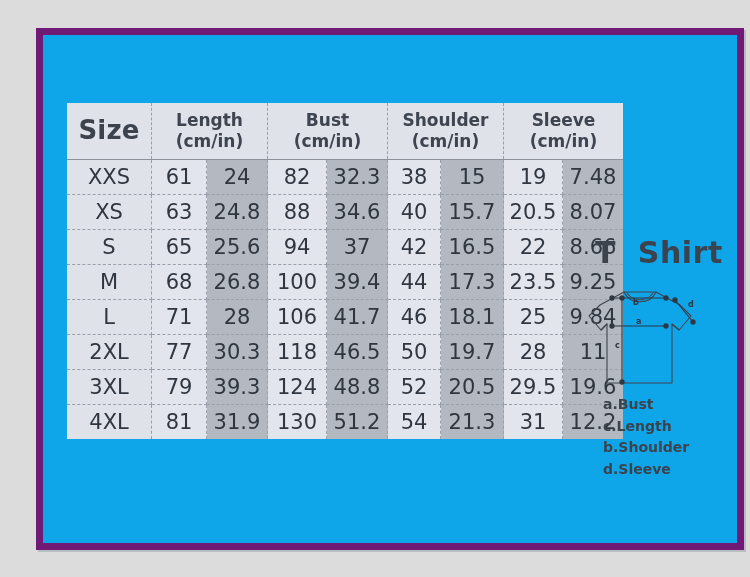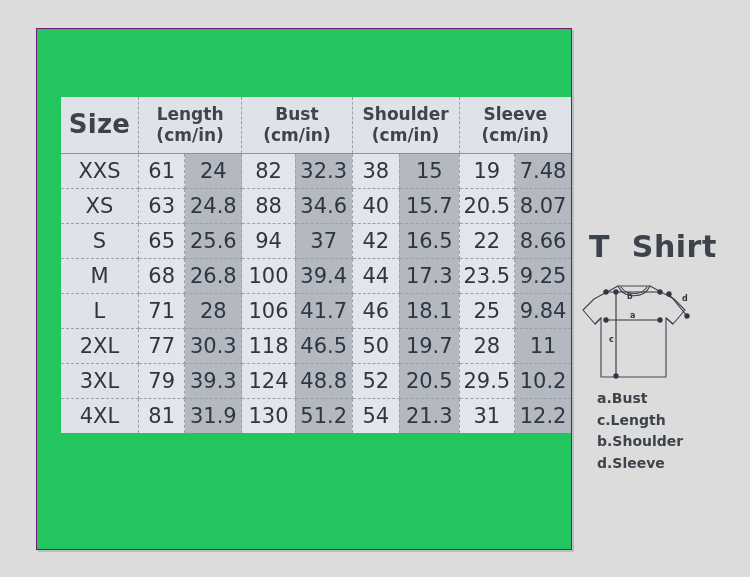--- a/index.html
+++ b/index.html
@@ -4,23 +4,23 @@
 <style>
   html,body{margin:0;padding:0;}
   body{
     width:750px;height:577px;overflow:hidden;
     background:#dcdcdc;
     font-family:"DejaVu Sans","Liberation Sans",sans-serif;
   }
   .page{position:relative;width:750px;height:577px;}
 
   .panel{
-    position:absolute;left:36px;top:28px;width:536px;height:522px;
-    background:#22c55e;
-    border:1px solid #701a75;
+    position:absolute;left:36px;top:28px;width:708px;height:522px;
+    background:#0ea5e9;
+    border:7px solid #701a75;
     box-shadow:2px 2px 0 0 #b9bcc1;
     box-sizing:border-box;
   }
 
   
   .chart{
     position:absolute;left:24px;top:68px;
     border-collapse:collapse;
     table-layout:fixed;
   }
@@ -201,21 +201,21 @@
         </tr>
         <tr>
           <td class="sizecell w-size">3XL</td>
           <td class="cm w-cm">79</td>
           <td class="inch w-in">39.3</td>
           <td class="cm w-cm-b">124</td>
           <td class="inch w-in-b">48.8</td>
           <td class="cm w-cm-s">52</td>
           <td class="inch w-in-s">20.5</td>
           <td class="cm w-cm-sl">29.5</td>
-          <td class="inch w-in-sl endcol">10.2</td>
+          <td class="inch w-in-sl endcol">19.6</td>
         </tr>
         <tr>
           <td class="sizecell w-size">4XL</td>
           <td class="cm w-cm">81</td>
           <td class="inch w-in">31.9</td>
           <td class="cm w-cm-b">130</td>
           <td class="inch w-in-b">51.2</td>
           <td class="cm w-cm-s">54</td>
           <td class="inch w-in-s">21.3</td>
           <td class="cm w-cm-sl">31</td>

